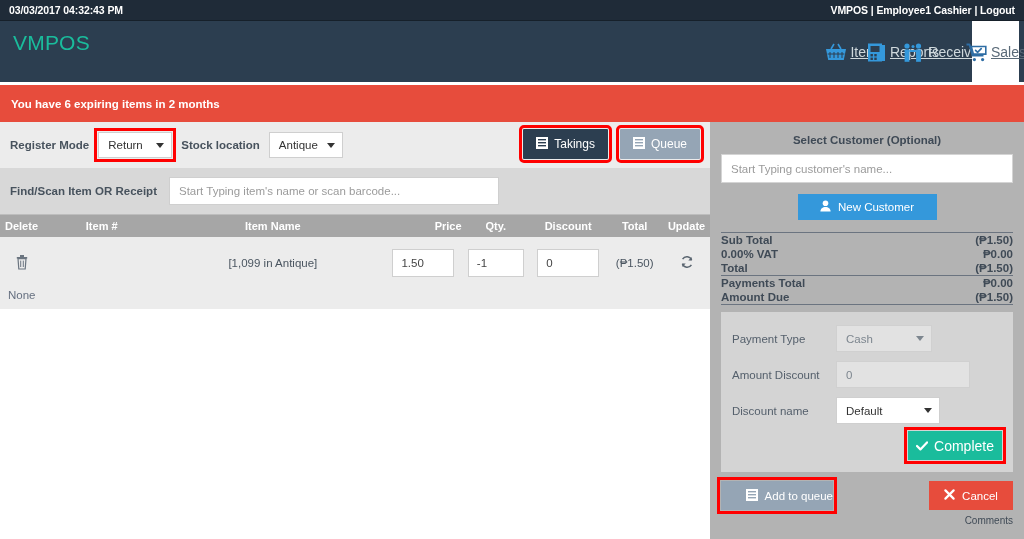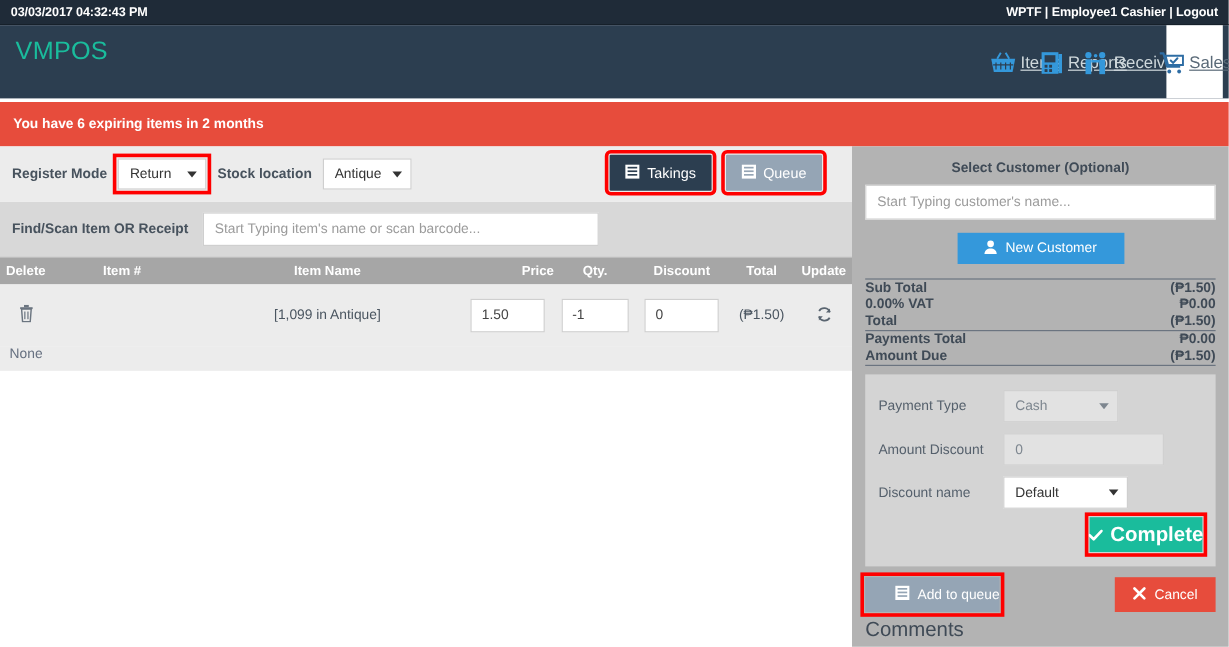--- a/index.html
+++ b/index.html
@@ -63,21 +63,21 @@
   .lbl { font-size: 11.5px; font-weight: bold; color: #47525d; }
   .sel {
     background: #ffffff; border: 1px solid #cfcfcf; height: 26px;
     display: flex; align-items: center; justify-content: space-between;
     padding: 0 7px 0 9px; font-size: 11.5px; color: #333; cursor: pointer;
     min-width: 74px;
   }
   .caret { width:0;height:0;border-left:4px solid transparent;border-right:4px solid transparent;border-top:5px solid #333; margin-left: 8px;}
   .redbox { outline: 3px solid #ff0000; outline-offset: 1px; }
 
-  .tbtns { position: absolute; right: 25px; top: 7px; display: flex; gap: 12px; }
+  .tbtns { position: absolute; right: 10px; top: 7px; display: flex; gap: 12px; }
   .btn {
     height: 30px; display: flex; align-items: center; gap: 6px;
     padding: 0 13px; font-size: 12px; color: #ffffff; cursor: pointer;
     border: none; border-radius: 1px;
   }
   .btn-dark { background: #2c3e50; }
   .btn-queue { background: #95a5b5; }
 
   
   .find-row {
@@ -149,41 +149,41 @@
   }
   .pay-dis.wide { width: 134px; }
   .pay-white {
     background: #ffffff; border: 1px solid #cfcfcf; height: 27px; width: 104px;
     display: flex; align-items: center; justify-content: space-between;
     padding: 0 7px 0 9px; font-size: 11.5px; color: #333;
   }
   .complete {
     background: #1abc9c; color: #ffffff; height: 29px; width: 94px;
     display: flex; align-items: center; justify-content: center; gap: 6px;
-    font-size: 17px; margin-left: auto; cursor: pointer; font-weight: bold;
+    font-size: 14px; margin-left: auto; cursor: pointer;
   }
   .botbtns { display: flex; justify-content: space-between; margin-top: 9px; }
   .addq {
     background: #95a5b5; color: #ffffff; height: 29px; width: 112px;
     display: flex; align-items: center; justify-content: flex-end; gap: 7px;
     font-size: 11.5px; cursor: pointer;
   }
   .cancel {
     background: #e74c3c; color: #ffffff; height: 29px; width: 84px;
     display: flex; align-items: center; justify-content: center; gap: 7px;
     font-size: 11.5px; cursor: pointer;
   }
-  .comments { text-align: left; font-size: 17px; color: #3f4a56; margin-top: 5px; }
+  .comments { text-align: right; font-size: 10px; color: #3f4a56; margin-top: 5px; }
 </style>
 </head>
 <body>
 
 <div class="topbar">
   <span class="ts">03/03/2017 04:32:43 PM</span>
-  <span class="user">WPTF | Employee1 Cashier | Logout</span>
+  <span class="user">VMPOS | Employee1 Cashier | Logout</span>
 </div>
 
 <div class="header">
   <div class="brand">VMPOS</div>
   <div class="nav">
 
     <div class="nav-item">
       <span class="nav-ic">
         <svg width="24" height="22" viewBox="0 0 24 22">
             <path d="M2 7h20l-2.2 11H4.2z" fill="#3498db"></path>

